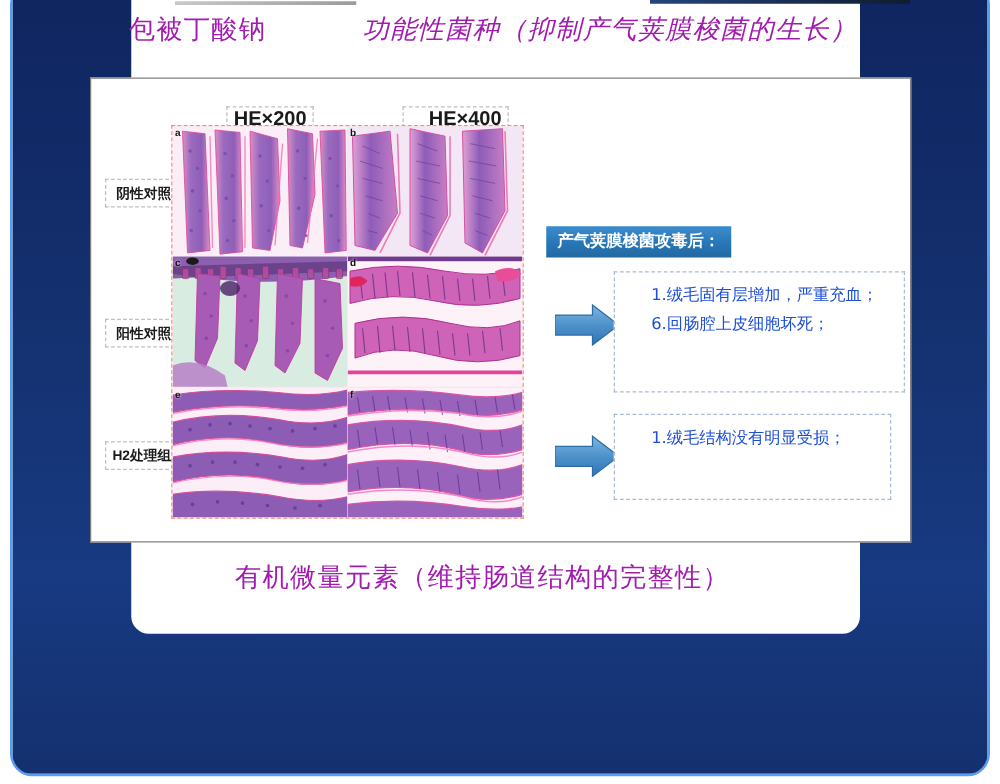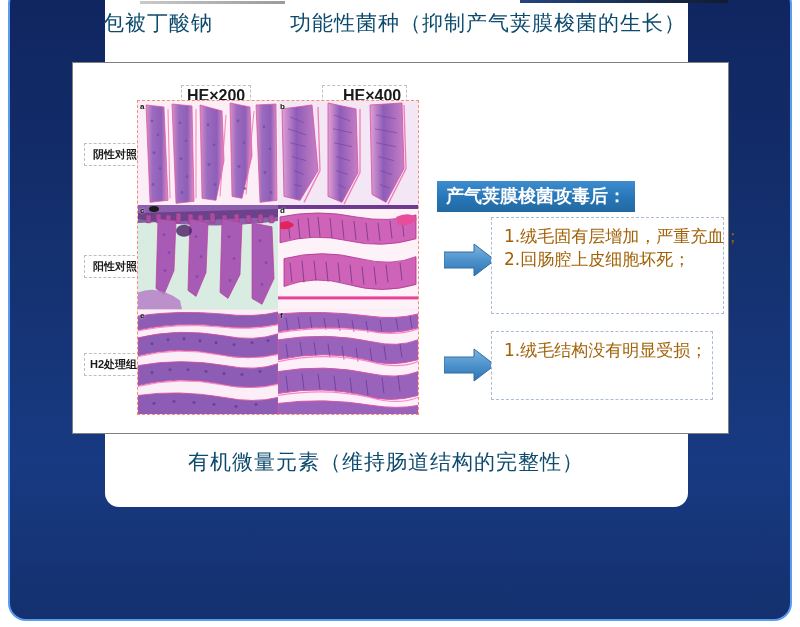--- a/index.html
+++ b/index.html
@@ -15,24 +15,24 @@
   #white-panel{position:absolute;left:105px;top:-20px;width:583px;height:527px;
     background:#ffffff;border-radius:14px;}
 
   
   #top-rule-left{position:absolute;left:140px;top:1px;width:145px;height:3px;
     background:linear-gradient(90deg,#c9c9c9,#9b9b9b);}
   #top-rule-right{position:absolute;left:520px;top:0px;width:208px;height:3px;
     background:linear-gradient(90deg,#24457f,#101b2e);}
 
   
-  .cn-head{position:absolute;color:#0c4a6e;font-size:21px;letter-spacing:1px;
+  .cn-head{position:absolute;color:#a21caf;font-size:21px;letter-spacing:1px;
     font-family:"Liberation Serif","DejaVu Serif",serif;white-space:nowrap;}
   #title-left{left:103px;top:9px;}
-  #title-right{left:290px;top:9px;}
+  #title-right{left:290px;top:9px;font-style:italic;}
   #title-bottom{left:188px;top:448px;}
 
   
   #content-box{position:absolute;left:72px;top:62px;width:657px;height:372px;
     border:1px solid #808080;box-sizing:border-box;background:#fff;}
 
   
   .col-head{position:absolute;font-size:16px;color:#1a1a1a;font-weight:600;
     border:1px dashed #bfbfbf;padding:1px 5px;background:#fff;white-space:nowrap;}
   #col-head-0{left:181px;top:85px;}
@@ -52,30 +52,30 @@
     grid-template-columns:1fr 1fr;grid-template-rows:1fr 1fr 1fr;
     background:#fceef4;overflow:hidden;}
   .histo-cell{position:relative;overflow:hidden;background:#f7e4ee;}
   .histo-cell svg{display:block;width:100%;height:100%;}
   .panel-letter{position:absolute;left:2px;top:1px;font-size:8px;font-weight:bold;
     color:#111;z-index:5;text-shadow:0 0 2px #fff;}
 
   
   #banner{position:absolute;left:437px;top:181px;padding:3px 9px 4px 9px;
     background:linear-gradient(180deg,#3d8ccd 0%,#2776b8 55%,#22699f 100%);
-    color:#fff;font-size:18px;font-weight:bold;white-space:nowrap;
+    color:#fff;font-size:13px;font-weight:bold;white-space:nowrap;
     font-family:Liberation Sans, sans-serif;}
 
   
   .callout{position:absolute;border:1px dashed #a9bcd6;background:#fff;
     box-sizing:border-box;padding:7px 10px 7px 12px;}
   #callout-0{left:491px;top:217px;width:233px;height:97px;}
   #callout-1{left:491px;top:331px;width:222px;height:69px;}
-  .callout-line{font-size:17px;color:#a16207;line-height:23px;white-space:nowrap;
-    font-family:"DejaVu Sans","Liberation Sans",sans-serif;}
+  .callout-line{font-size:13px;color:#1d4ed8;line-height:23px;white-space:nowrap;
+    font-family:"DejaVu Sans","Liberation Sans",sans-serif;margin-left:17px;}
 
   
   .arrow{position:absolute;}
   #arrow-0{left:444px;top:243px;width:52px;height:34px;}
   #arrow-1{left:444px;top:348px;width:52px;height:34px;}
 </style>
 </head>
 <body>
 
 <div id="navy-card"></div>
@@ -325,21 +325,21 @@
           <stop offset="0.5" stop-color="#4e92cc"></stop>
         <stop offset="1" stop-color="#2f74b4"></stop>
       </linearGradient>
     </defs>
     <path d="M0,9 L30,9 L30,1 L51,17 L30,33 L30,25 L0,25 Z" fill="url(#agrad0)" stroke="#2e6da4" stroke-width="1"></path>
   </svg>
 </div>
 
 <div class="callout" id="callout-0">
   <div class="callout-line">1.绒毛固有层增加，严重充血；</div>
-  <div class="callout-line">2.回肠腔上皮细胞坏死；</div>
+  <div class="callout-line">6.回肠腔上皮细胞坏死；</div>
 </div>
 
 <div class="arrow" id="arrow-1">
   <svg viewBox="0 0 52 34" width="52" height="34">
     <defs>
       <linearGradient id="agrad1" x1="0" y1="0" x2="0" y2="1">
         <stop offset="0" stop-color="#7eb5e0"></stop>
           <stop offset="0.5" stop-color="#4e92cc"></stop>
         <stop offset="1" stop-color="#2f74b4"></stop>
       </linearGradient>

